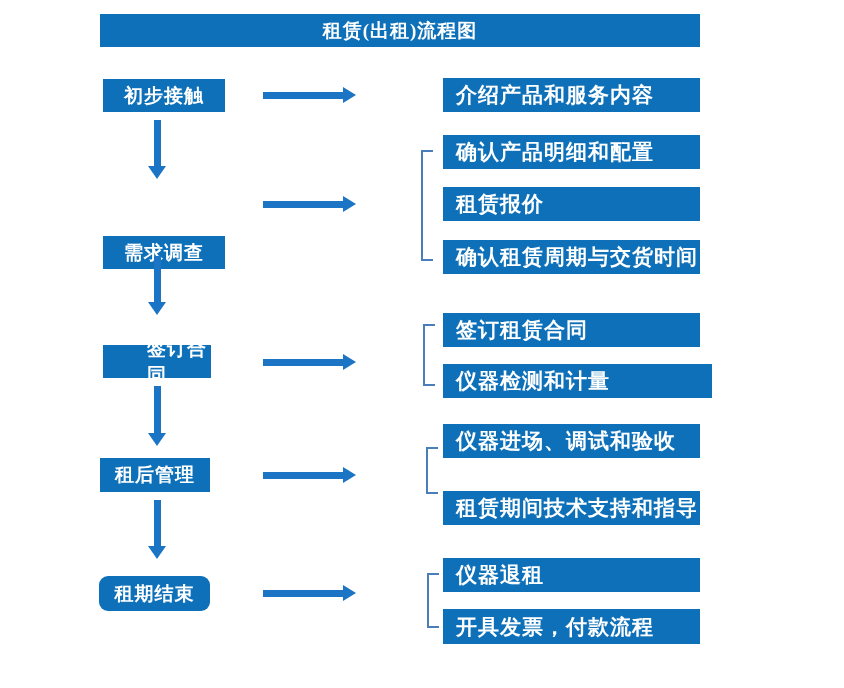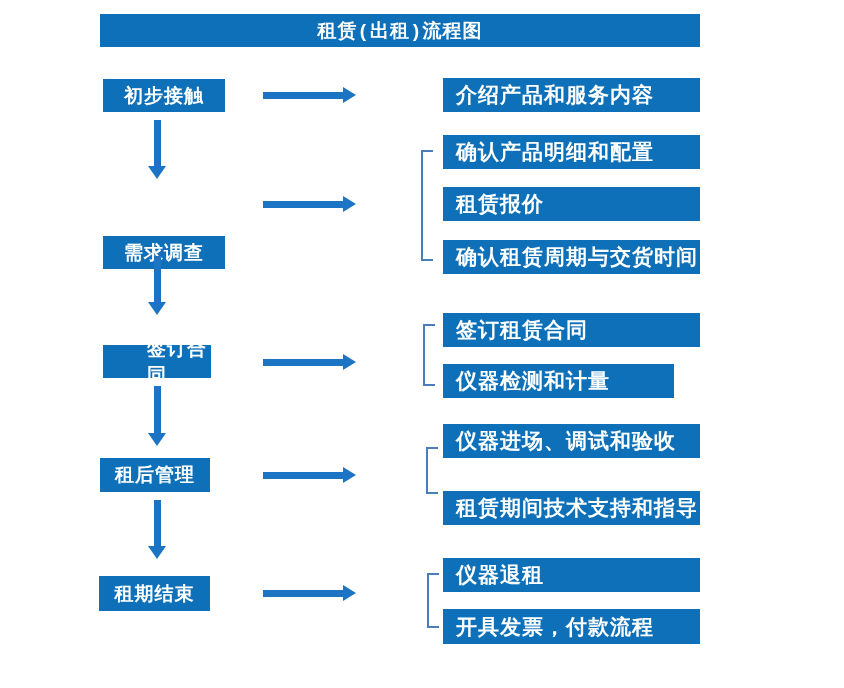--- a/index.html
+++ b/index.html
@@ -18,21 +18,20 @@
   .bbox {
     position: absolute;
     background: #0d70b8;
     color: #ffffff;
     font-weight: 700;
     font-size: 19px;
     letter-spacing: 1px;
     display: flex;
     align-items: center;
     box-sizing: border-box;
-    font-family: Liberation Mono, monospace;
   }
   .title-bar {
     justify-content: center;
     font-size: 19px;
   }
   .step-box {
     justify-content: center;
   }
   .out-box {
     justify-content: flex-start;
@@ -91,21 +90,21 @@
 <body>
 
 <div class="canvas">
 
   <div class="bbox title-bar" style="left:100px; top:14px; width:600px; height:33px;">租赁(出租)流程图</div>
 
   <div class="bbox step-box" style="left:103px; top:79px;  width:122px; height:33px;">初步接触</div>
   <div class="bbox step-box" style="left:103px; top:188px; width:122px; height:33px;margin-top:48px;">需求调查</div>
   <div class="bbox step-box" style="left:103px; top:345px; width:108px; height:33px;padding-left:44px;">签订合同</div>
   <div class="bbox step-box" style="left:100px; top:458px; width:110px; height:34px;">租后管理</div>
-  <div class="bbox step-box" style="left:99px;  top:576px; width:111px; height:35px;">租期结束</div>
+  <div class="bbox step-box" style="left:99px;  top:576px; width:111px; height:35px;border-radius:9px;">租期结束</div>
 
   <div class="varrow" style="left:148px; top:120px;">
     <div class="shaft" style="height:46px;"></div>
       <div class="head"></div>
   </div>
   <div class="varrow" style="left:148px; top:256px;">
     <div class="shaft" style="height:46px;"></div>
       <div class="head"></div>
   </div>
   <div class="varrow" style="left:148px; top:386px;">
@@ -143,21 +142,21 @@
   <div class="bracket" style="left:426px; top:447px; height:47px;"></div>
   <div class="bracket" style="left:427px; top:573px; height:55px;"></div>
 
   <div class="bbox out-box" style="left:443px; top:78px;  width:257px; height:34px;">介绍产品和服务内容</div>
 
   <div class="bbox out-box" style="left:443px; top:135px; width:257px; height:34px;">确认产品明细和配置</div>
   <div class="bbox out-box" style="left:443px; top:187px; width:257px; height:34px;">租赁报价</div>
   <div class="bbox out-box" style="left:443px; top:240px; width:257px; height:34px;">确认租赁周期与交货时间</div>
 
   <div class="bbox out-box" style="left:443px; top:313px; width:257px; height:34px;">签订租赁合同</div>
-  <div class="bbox out-box" style="left:443px; top:364px; width:231px; height:34px;">仪器检测和计量</div>
+  <div class="bbox out-box" style="left:443px; top:364px; width:269px; height:34px;">仪器检测和计量</div>
 
   <div class="bbox out-box" style="left:443px; top:424px; width:257px; height:34px;">仪器进场、调试和验收</div>
   <div class="bbox out-box" style="left:443px; top:491px; width:257px; height:34px;text-align:right;">租赁期间技术支持和指导</div>
 
   <div class="bbox out-box" style="left:443px; top:558px; width:257px; height:34px;">仪器退租</div>
   <div class="bbox out-box" style="left:443px; top:609px; width:257px; height:35px;">开具发票，付款流程</div>
 
 </div>
 
 </body></html>

